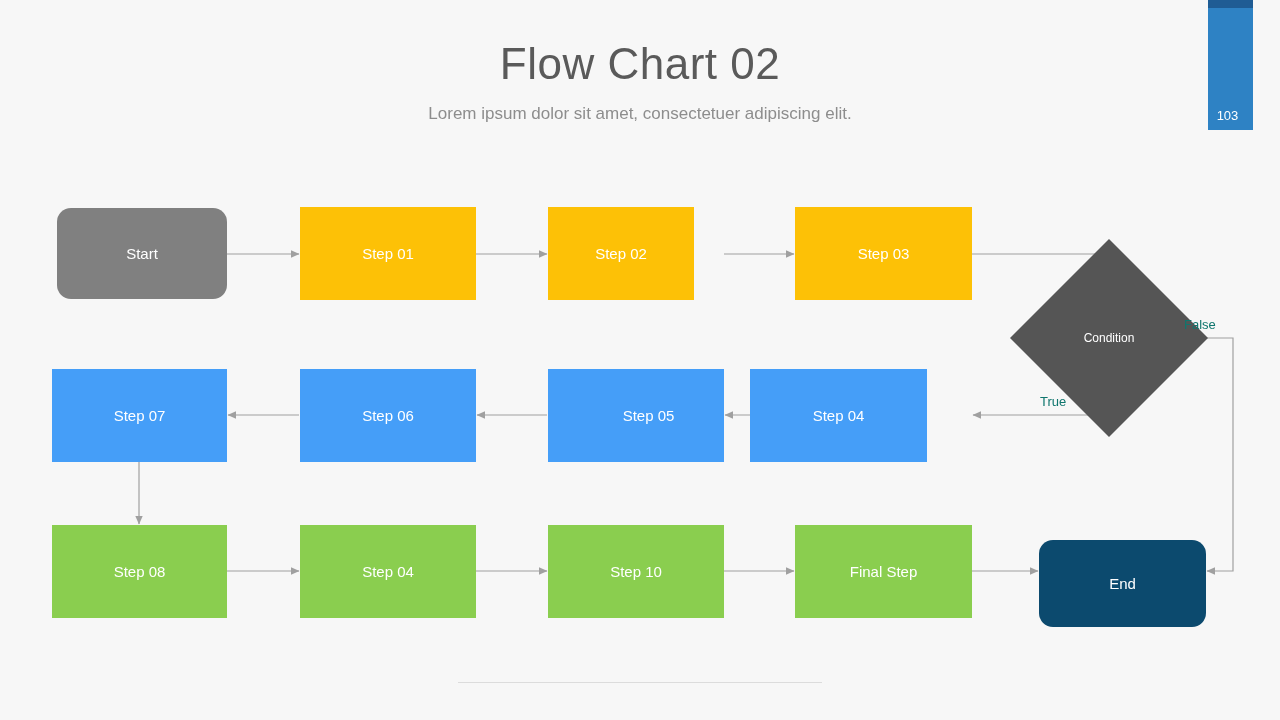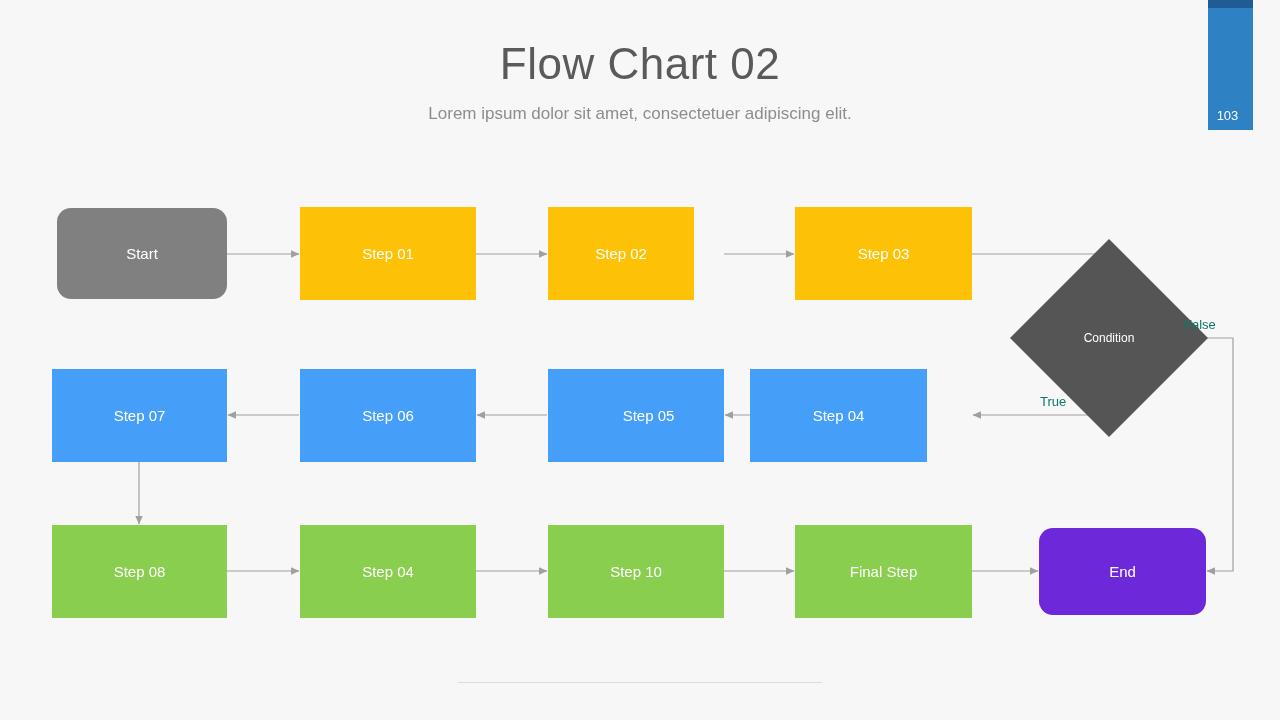--- a/index.html
+++ b/index.html
@@ -48,21 +48,21 @@
     font-size:15px;
     font-weight:400;
     box-sizing:border-box;
     text-align:center;
   }
   .node.terminator{border-radius:14px;}
   .node.gray{background:#808080;}
   .node.yellow{background:#fdc106;}
   .node.blue{background:#459ef8;}
   .node.green{background:#8ace4f;}
-  .node.coral{background:#6d28d9;}
+  .node.coral{background:#0c4a6e;margin-top:12px;}
 
   .diamond-wrap{position:absolute;}
   .diamond-shape{
     position:absolute;left:0;top:0;width:100%;height:100%;
     background:#555555;
     transform:rotate(45deg);
   }
   .diamond-label{
     position:absolute;left:0;top:0;width:100%;height:100%;
     display:flex;align-items:center;justify-content:center;

